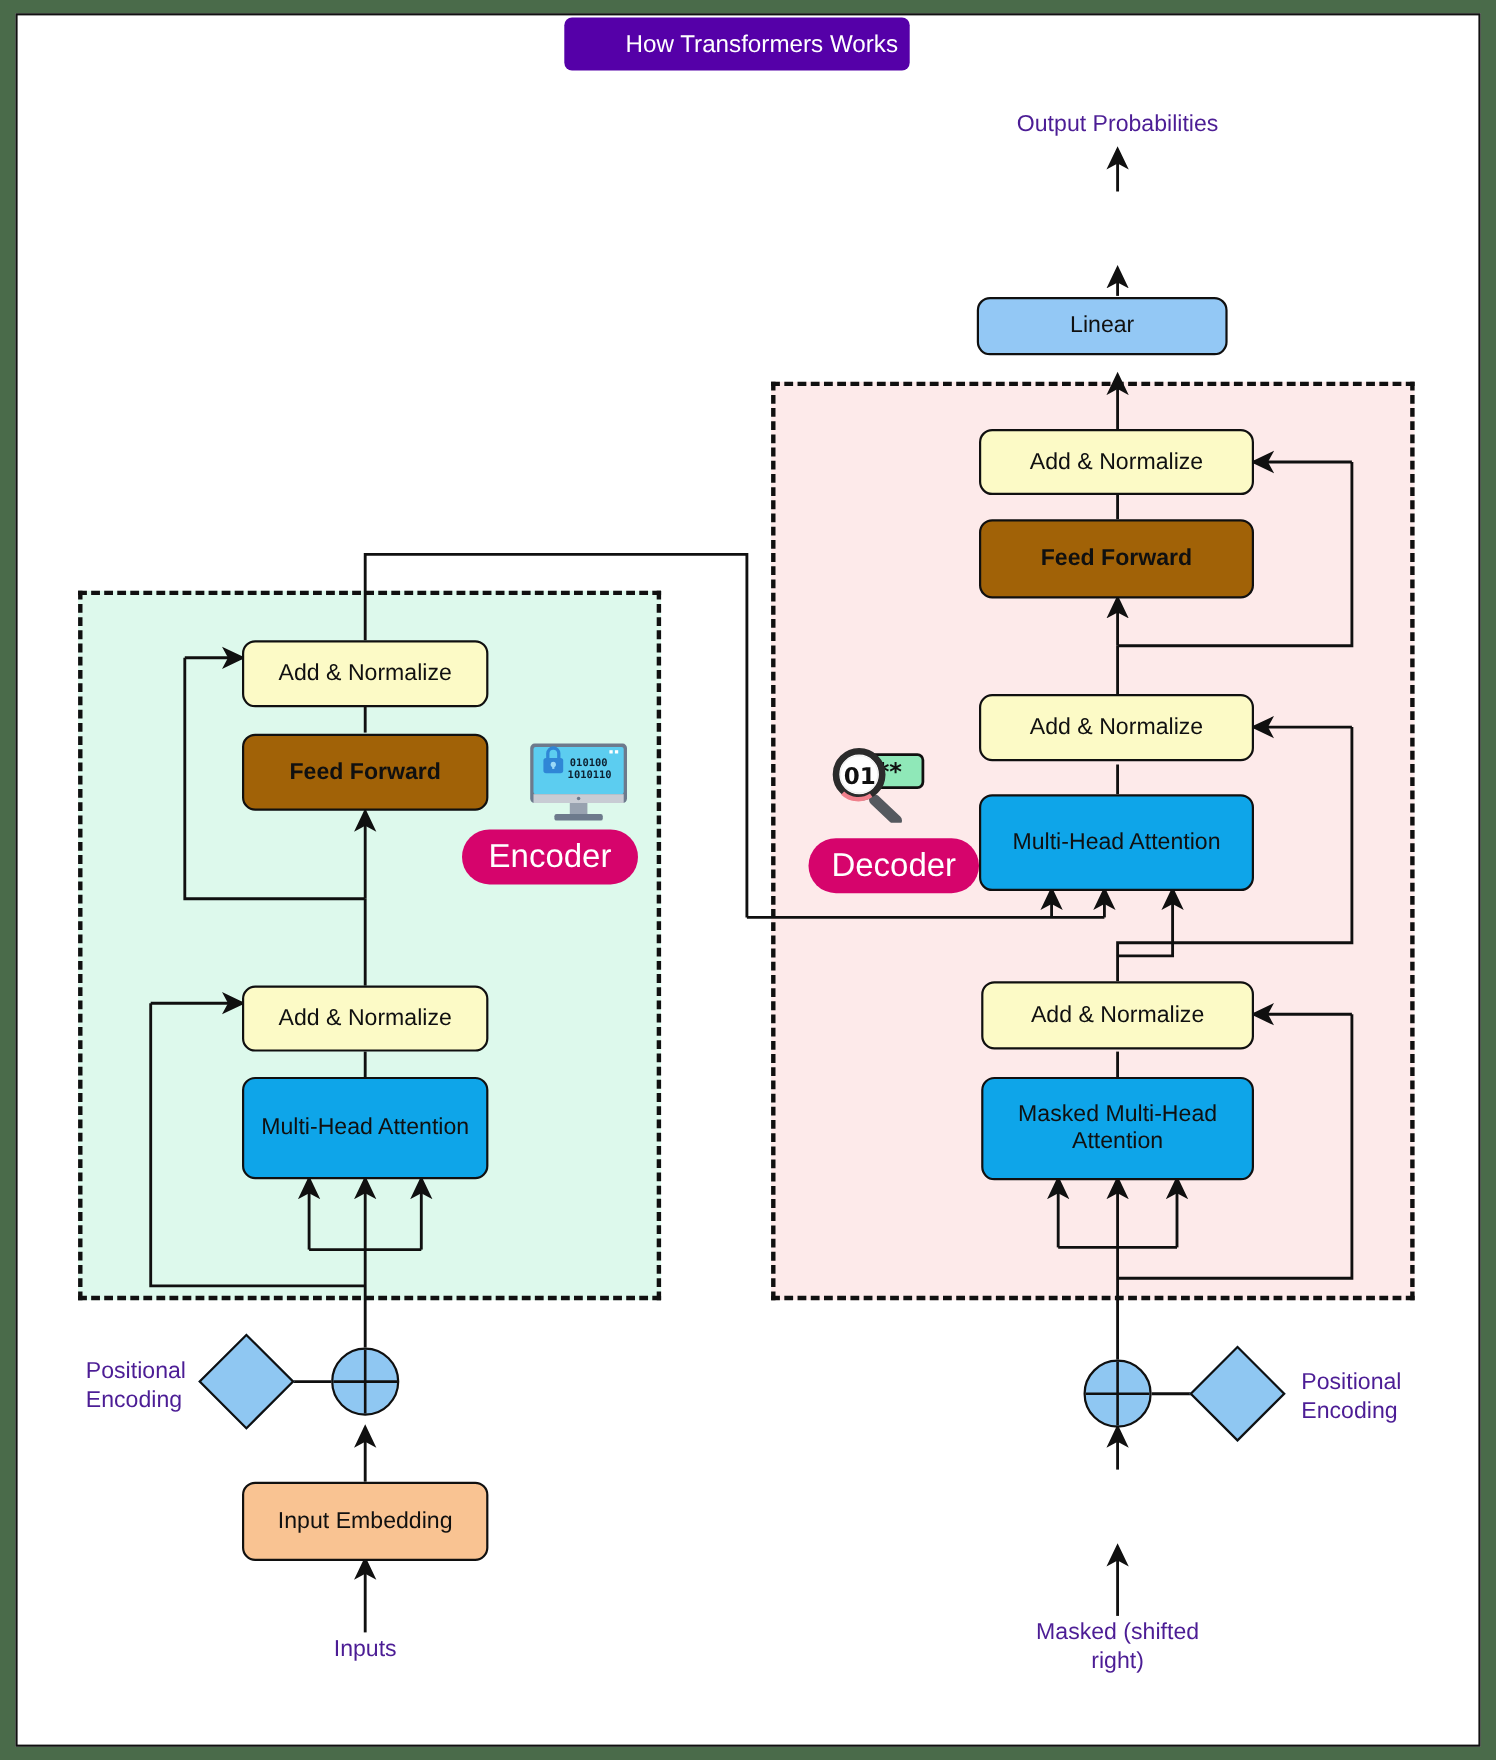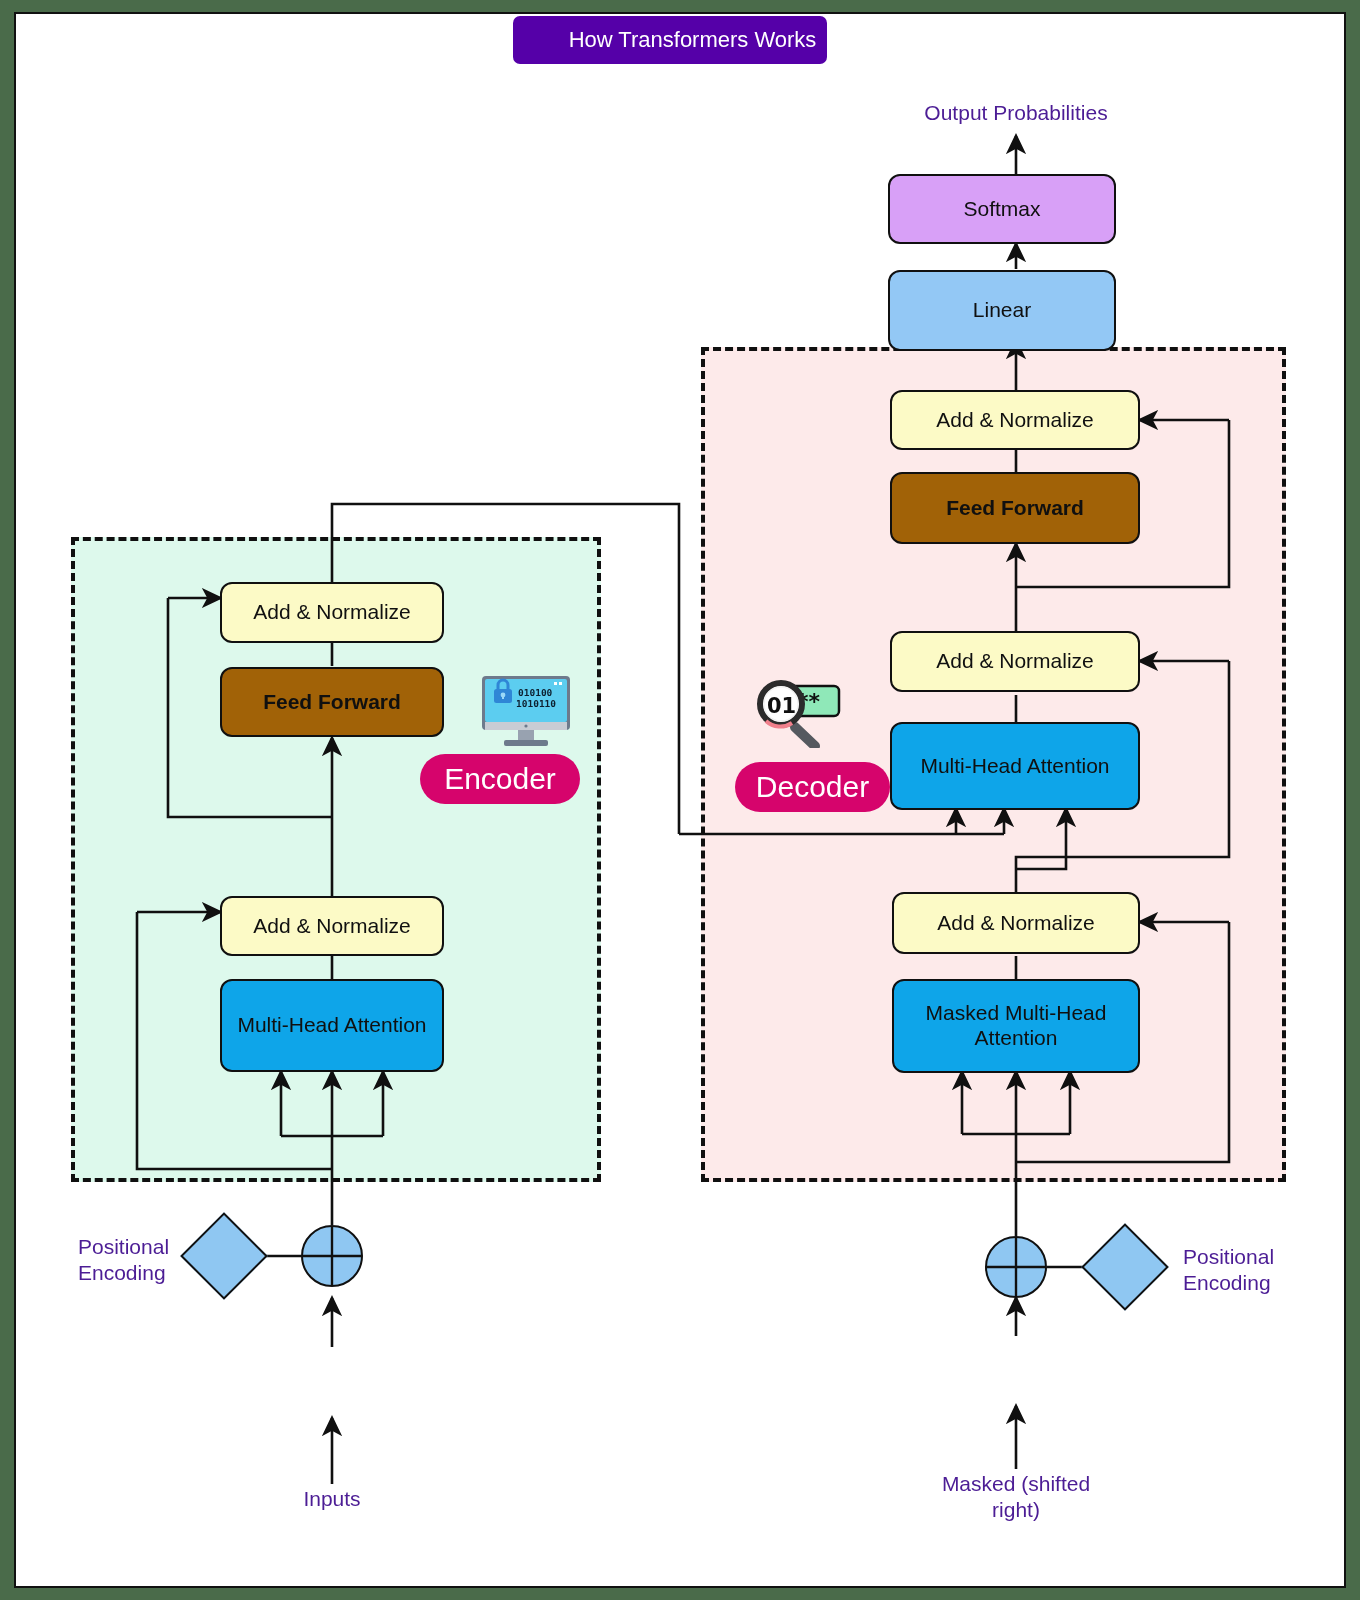--- a/index.html
+++ b/index.html
@@ -195,25 +195,22 @@
     </svg>
 
     <div class="title-pill" style="left:497px; top:2px; width:314px; height:48px;padding-left:45px;">
       <span>How Transformers Works</span>
     </div>
 
     <div class="plainlabel" style="left:830px; top:86px; width:340px;">
       <span>Output Probabilities</span>
     </div>
 
-    <div class="node softmax" style="left:872px; top:160px; width:228px; height:70px;">
-      <span>Softmax</span>
-    </div>
-
-    <div class="node linear" style="left:872px; top:256px; width:228px; height:81px;">
+
+    <div class="node linear" style="left:872px; top:256px; width:228px; height:53px;">
       <span>Linear</span>
     </div>
 
     <div class="node addnorm" style="left:204px; top:568px; width:224px; height:61px;">
       <span>Add &amp; Normalize</span>
     </div>
 
     <div class="node ffwd" style="left:204px; top:653px; width:224px; height:70px;">
       <span>Feed Forward</span>
     </div>
@@ -296,20 +293,23 @@
       </svg>
     </div>
 
     <div class="diamond" style="left:177px; top:1211px;"></div>
 
     <div class="plainlabel left" style="left:62px; top:1220px; width:118px;">
       <span>Positional</span><br>
       <span>Encoding</span>
     </div>
 
+    <div class="node embed" style="left:204px; top:1333px; width:224px; height:72px;">
+      <span>Input Embedding</span>
+    </div>
 
     <div class="plainlabel" style="left:226px; top:1472px; width:180px;">
       <span>Inputs</span>
     </div>
 
     <div class="circle-plus" style="left:969px; top:1222px;">
       <svg width="58" height="58" viewBox="0 0 58 58">
         <line x1="29" y1="-2" x2="29" y2="60" stroke="#101010" stroke-width="2.4"></line>
         <line x1="-2" y1="29" x2="60" y2="29" stroke="#101010" stroke-width="2.4"></line>
       </svg>

